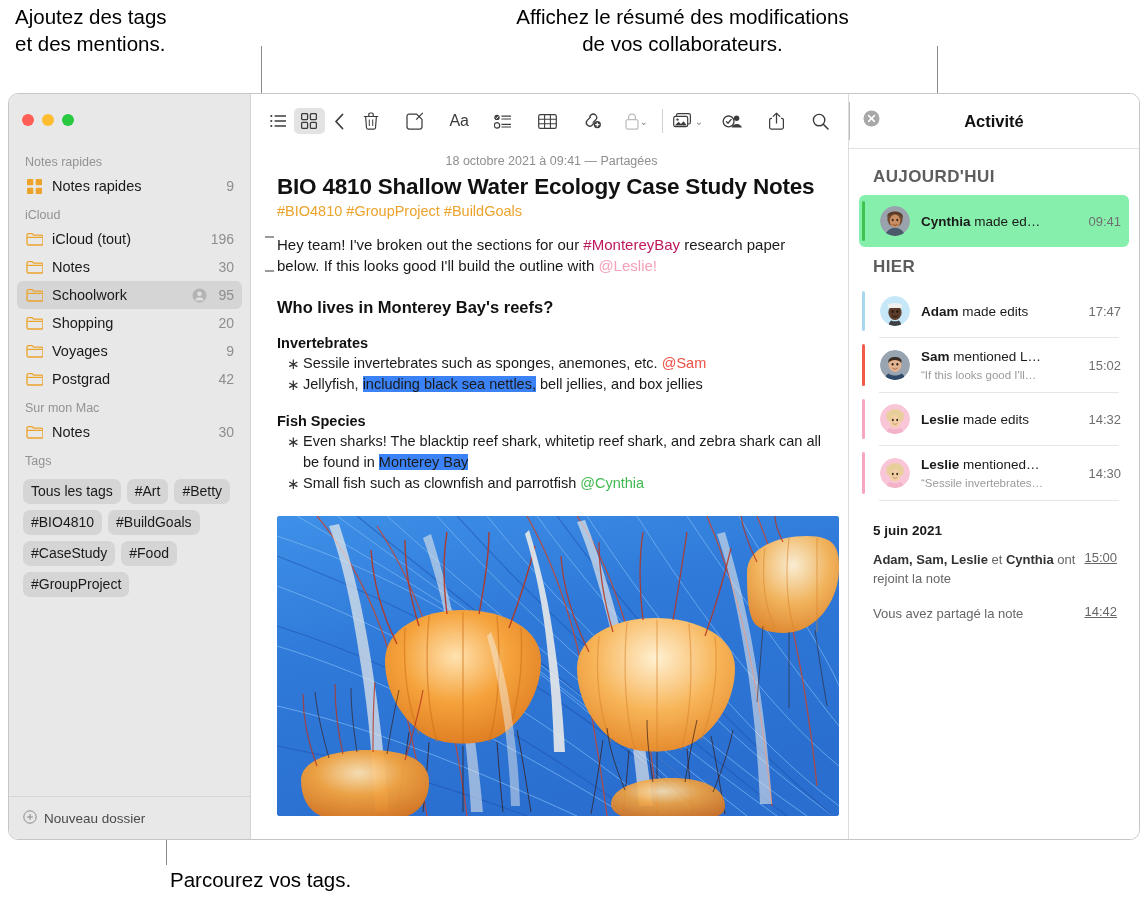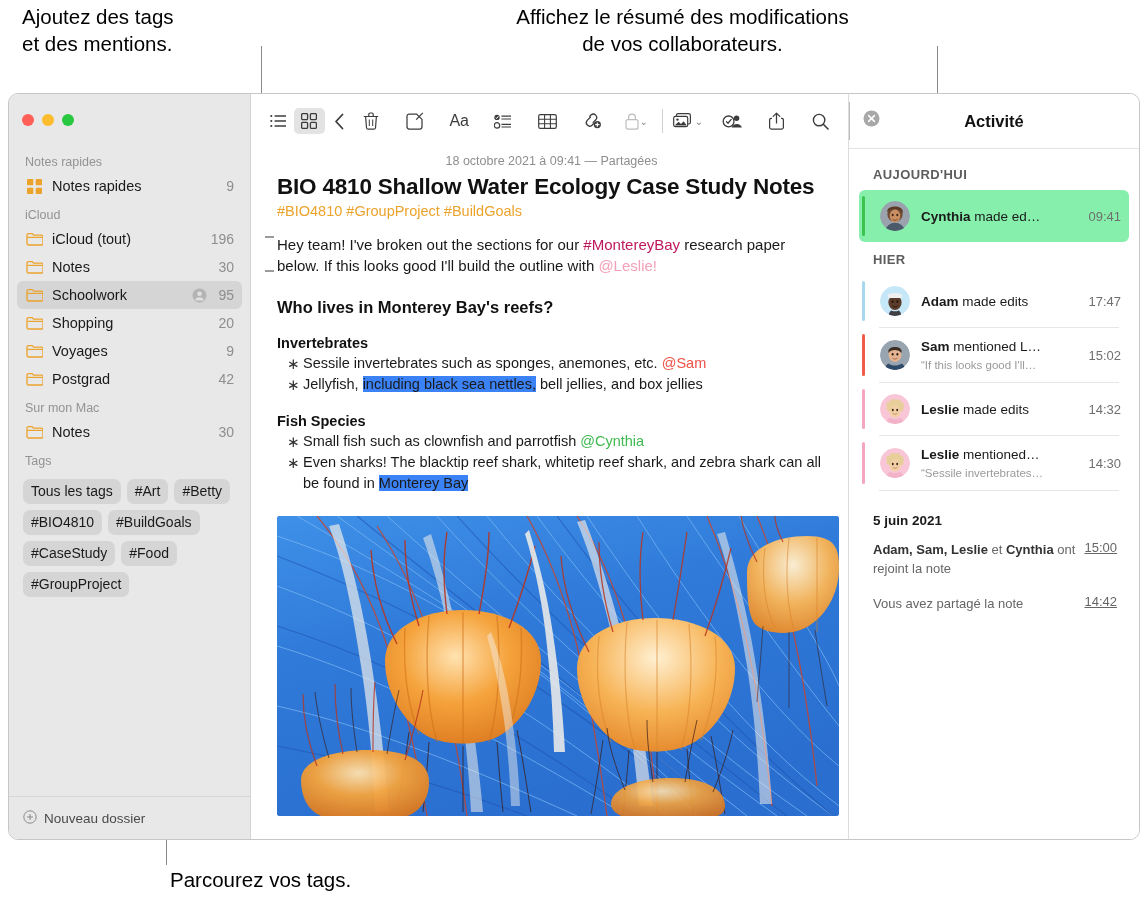--- a/index.html
+++ b/index.html
@@ -4,21 +4,21 @@
 <style>
   html,body{margin:0;padding:0;}
   body{
     width:1146px;height:904px;position:relative;overflow:hidden;
     background:#ffffff;
     font-family:"Liberation Sans","DejaVu Sans",sans-serif;
     -webkit-font-smoothing:antialiased;
   }
   
   .callout{position:absolute;color:#000;font-size:20.5px;line-height:27px;white-space:pre-line;}
-  #callout-tags{left:22px;top:3px;width:240px;text-align:left;}
+  #callout-tags{left:15px;top:3px;width:240px;text-align:left;}
   #callout-activity{left:430px;top:3px;width:505px;text-align:center;}
   #callout-browse{left:170px;top:866px;width:320px;text-align:left;}
   .leader{position:absolute;background:#8a8a8a;width:1px;}
   #leader-tags{left:261px;top:46px;height:248px;}
   #leader-activity{left:937px;top:46px;height:220px;}
   #leader-browse{left:166px;top:780px;height:85px;}
 
   
   #window{
     position:absolute;left:8px;top:93px;width:1130px;height:745px;
@@ -96,21 +96,21 @@
     position:relative;background:#2f7ddb;}
 
   
   #activity{width:290px;flex:0 0 290px;display:flex;flex-direction:column;background:#fff;}
   #act-head{height:54px;flex:0 0 54px;display:flex;align-items:center;
     border-bottom:1px solid #e2e2e2;position:relative;}
   #act-close{position:absolute;left:14px;top:16px;}
   #act-title{width:100%;text-align:center;font-size:16.5px;font-weight:bold;color:#111;}
   .act-sep{position:absolute;left:0px;top:8px;width:1px;height:38px;background:#bdbdbd;}
   #act-list{flex:1;overflow:hidden;padding-top:8px;}
-  .act-group{font-size:13px;font-weight:bold;color:#5d5d5d;letter-spacing:0.4px;
+  .act-group{font-size:17px;font-weight:bold;color:#5d5d5d;letter-spacing:0.4px;
     padding:10px 0 8px 24px;}
   .act-group.date{font-size:13.5px;color:#1a1a1a;letter-spacing:0;padding-top:22px;}
   .act-item{display:flex;align-items:center;margin:0 10px;padding:9px 8px 9px 10px;
     position:relative;border-radius:6px;min-height:34px;}
   .act-item.highlight{background:#86efac;}
   .act-item .bar{position:absolute;left:3px;top:6px;bottom:6px;width:3px;border-radius:2px;}
   .avatar{width:30px;height:30px;border-radius:50%;margin:0 11px 0 11px;flex:0 0 30px;
     position:relative;overflow:hidden;}
   .act-text{flex:1;min-width:0;}
   .act-main{font-size:13.5px;color:#1a1a1a;white-space:nowrap;overflow:hidden;}
@@ -406,22 +406,22 @@
       <div class="h2">Who lives in Monterey Bay's reefs?</div>
 
       <div class="h3">Invertebrates</div>
       <ul class="bullets">
         <li><span>Sessile invertebrates such as sponges, anemones, etc. </span><span class="red">@Sam</span></li>
         <li><span>Jellyfish, </span><span class="hl">including black sea nettles,</span><span> bell jellies, and box jellies</span></li>
       </ul>
 
       <div class="h3">Fish Species</div>
       <ul class="bullets">
+        <li><span>Even sharks! The blacktip reef shark, whitetip reef shark, and zebra shark can all be found in </span><span class="hl">Monterey Bay</span></li>
         <li><span>Small fish such as clownfish and parrotfish </span><span class="green">@Cynthia</span></li>
-        <li><span>Even sharks! The blacktip reef shark, whitetip reef shark, and zebra shark can all be found in </span><span class="hl">Monterey Bay</span></li>
       </ul>
 
       <div id="note-image">
         <svg width="562" height="300" viewBox="0 0 562 300" preserveAspectRatio="none">
           <defs>
             <linearGradient id="water" x1="0" y1="0" x2="0.4" y2="1">
               <stop offset="0%" stop-color="#3e90e8"></stop>
               <stop offset="45%" stop-color="#2f79d8"></stop>
               <stop offset="100%" stop-color="#2a6fd0"></stop>
             </linearGradient>

